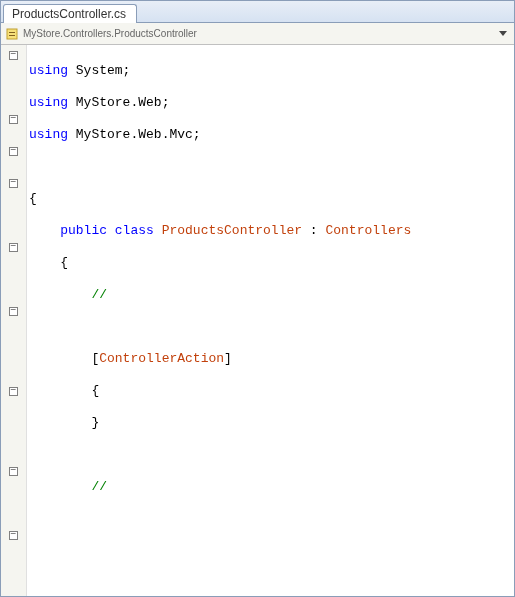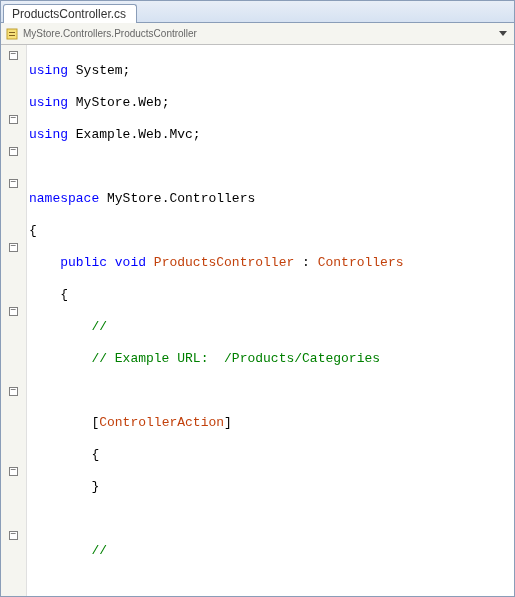--- a/index.html
+++ b/index.html
@@ -181,28 +181,26 @@
         <span class="fold"></span>
       </div>
     <div class="gline"></div>
     <div class="gline"></div>
     <div class="gline"></div>
     <div class="gline"></div>
   </div>
   <div class="code">
 <div class="cline"><span class="kw">using</span><span> System;</span></div>
 <div class="cline"><span class="kw">using</span><span> MyStore.Web;</span></div>
-<div class="cline"><span class="kw">using</span><span> Example.Web.Mvc;</span></div>
+<div class="cline"><span class="kw">using</span><span> MyStore.Web.Mvc;</span></div>
 <div class="cline"></div>
-<div class="cline"><span class="kw">namespace</span><span> MyStore.Controllers</span></div>
 <div class="cline"><span>{</span></div>
-<div class="cline"><span class="kw">    public</span><span class="kw"> void</span><span class="type"> ProductsController</span><span> : </span><span class="type">Controllers</span></div>
+<div class="cline"><span class="kw">    public</span><span class="kw"> class</span><span class="type"> ProductsController</span><span> : </span><span class="type">Controllers</span></div>
 <div class="cline"><span>    {</span></div>
 <div class="cline"><span class="cmt">        //</span></div>
-<div class="cline"><span class="cmt">        // Example URL:  /Products/Categories</span></div>
 <div class="cline"></div>
 <div class="cline"><span>        [</span><span class="type">ControllerAction</span><span>]</span></div>
 <div class="cline"><span>        {</span></div>
 <div class="cline"><span>        }</span></div>
 <div class="cline"></div>
 <div class="cline"><span class="cmt">        //</span></div>
 
 
 
 

